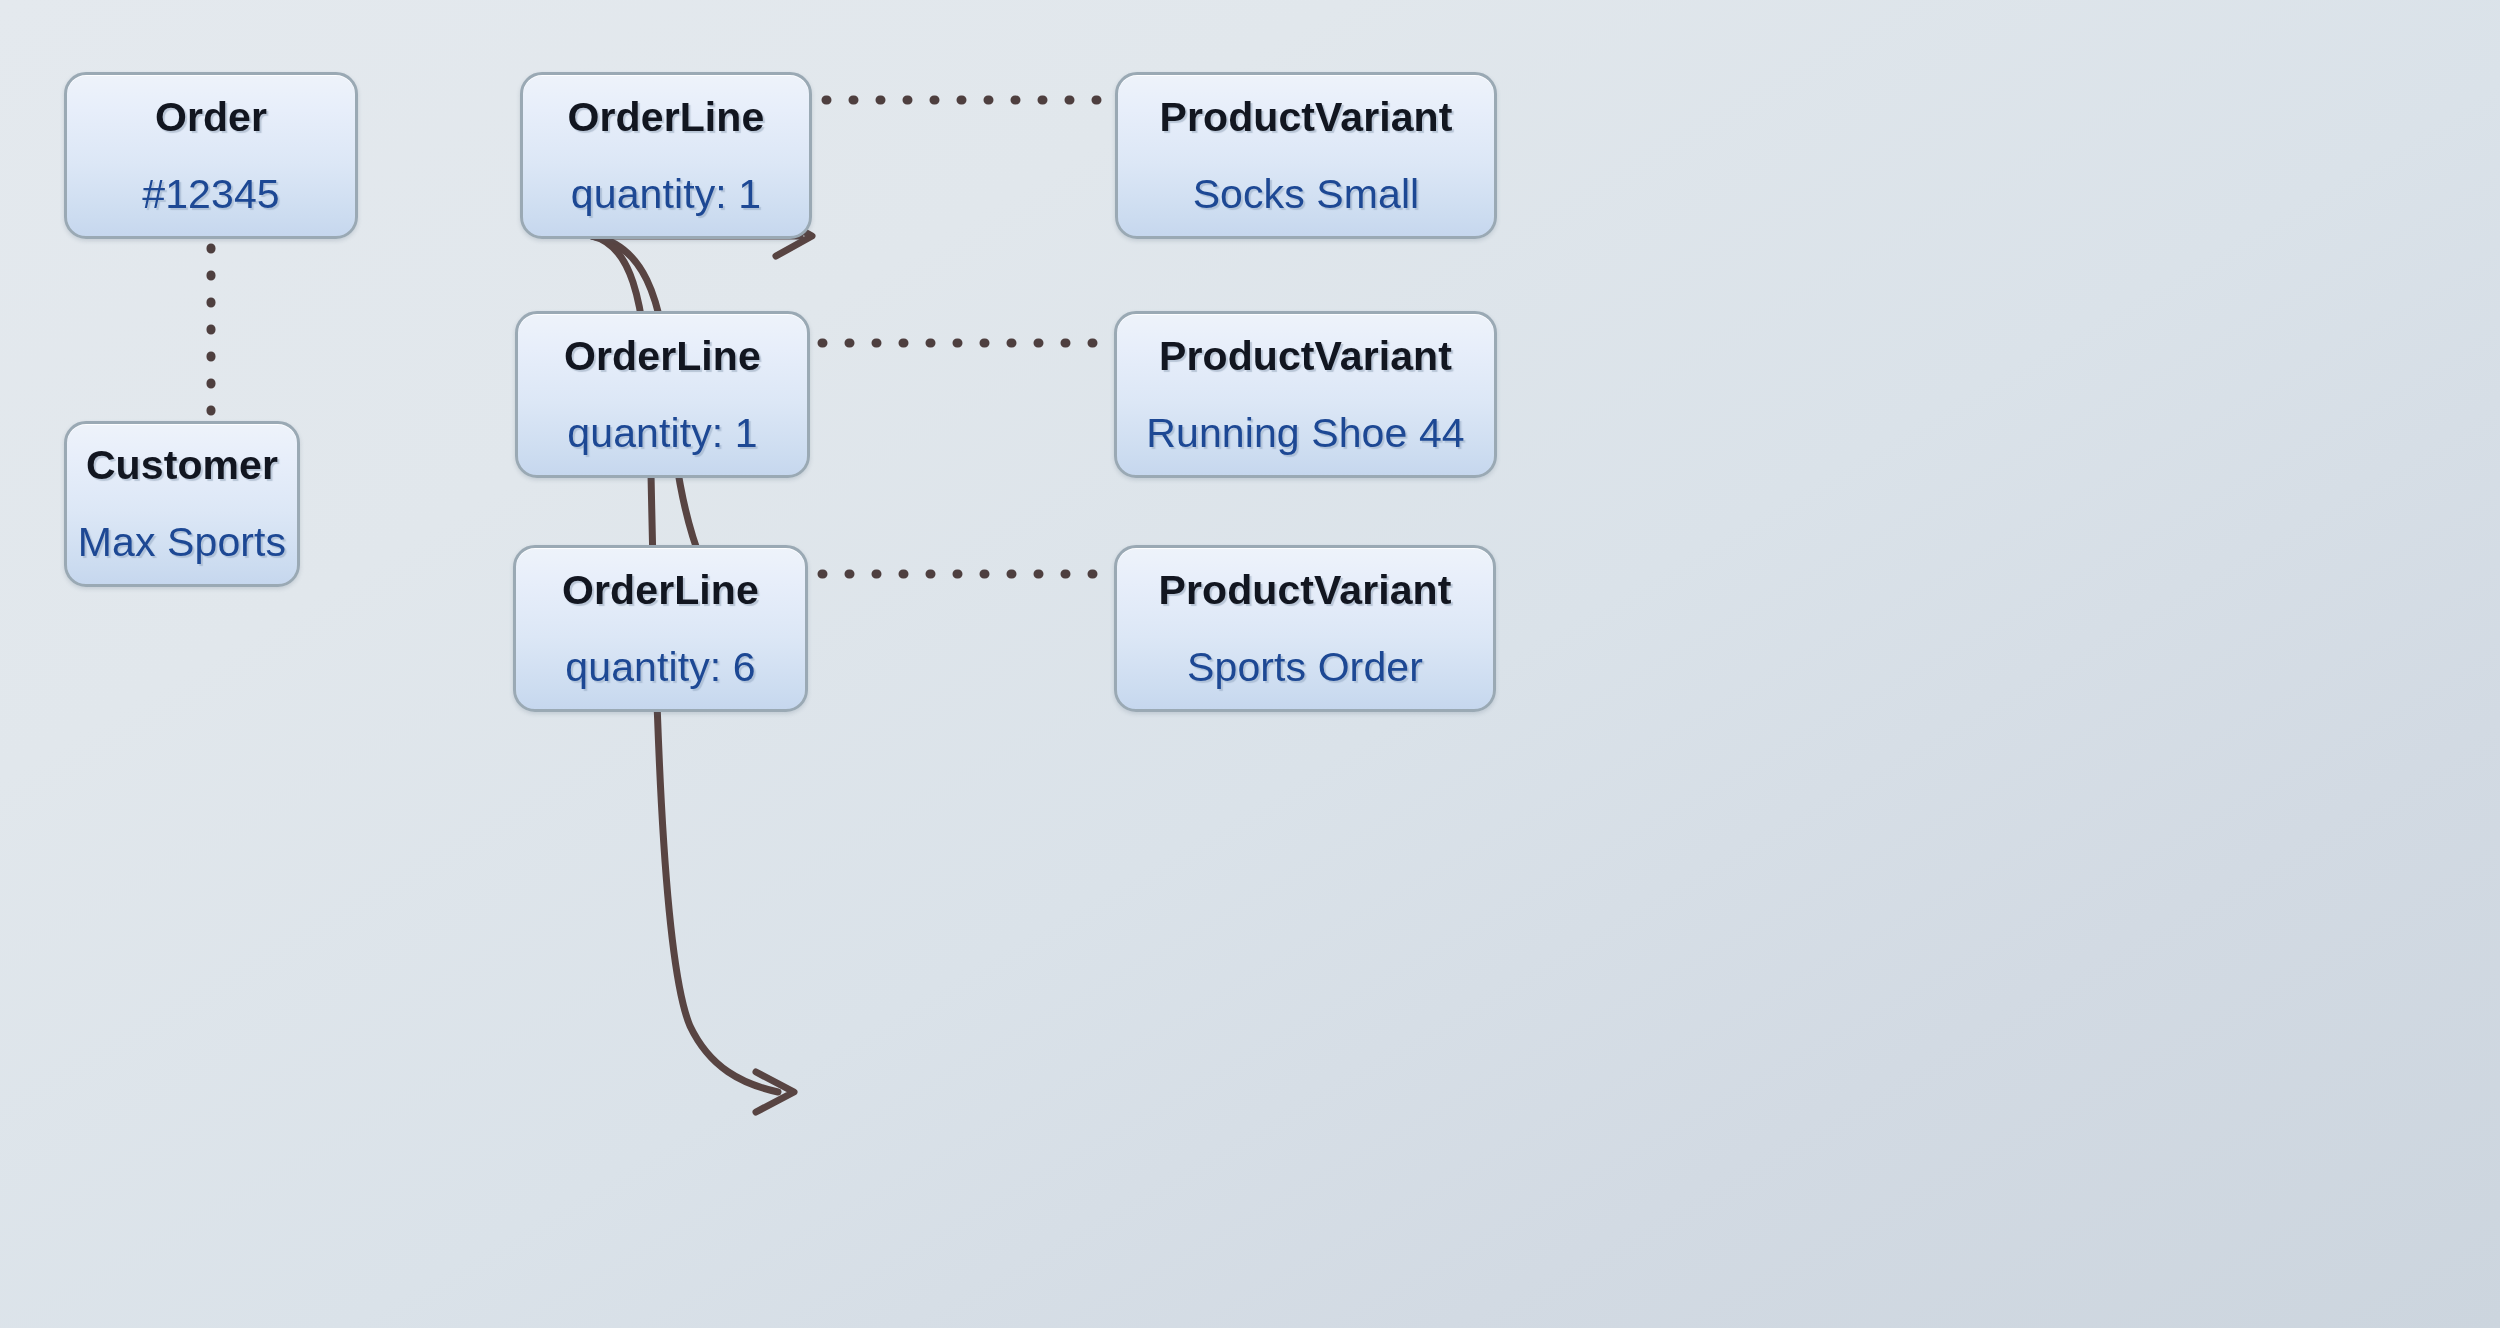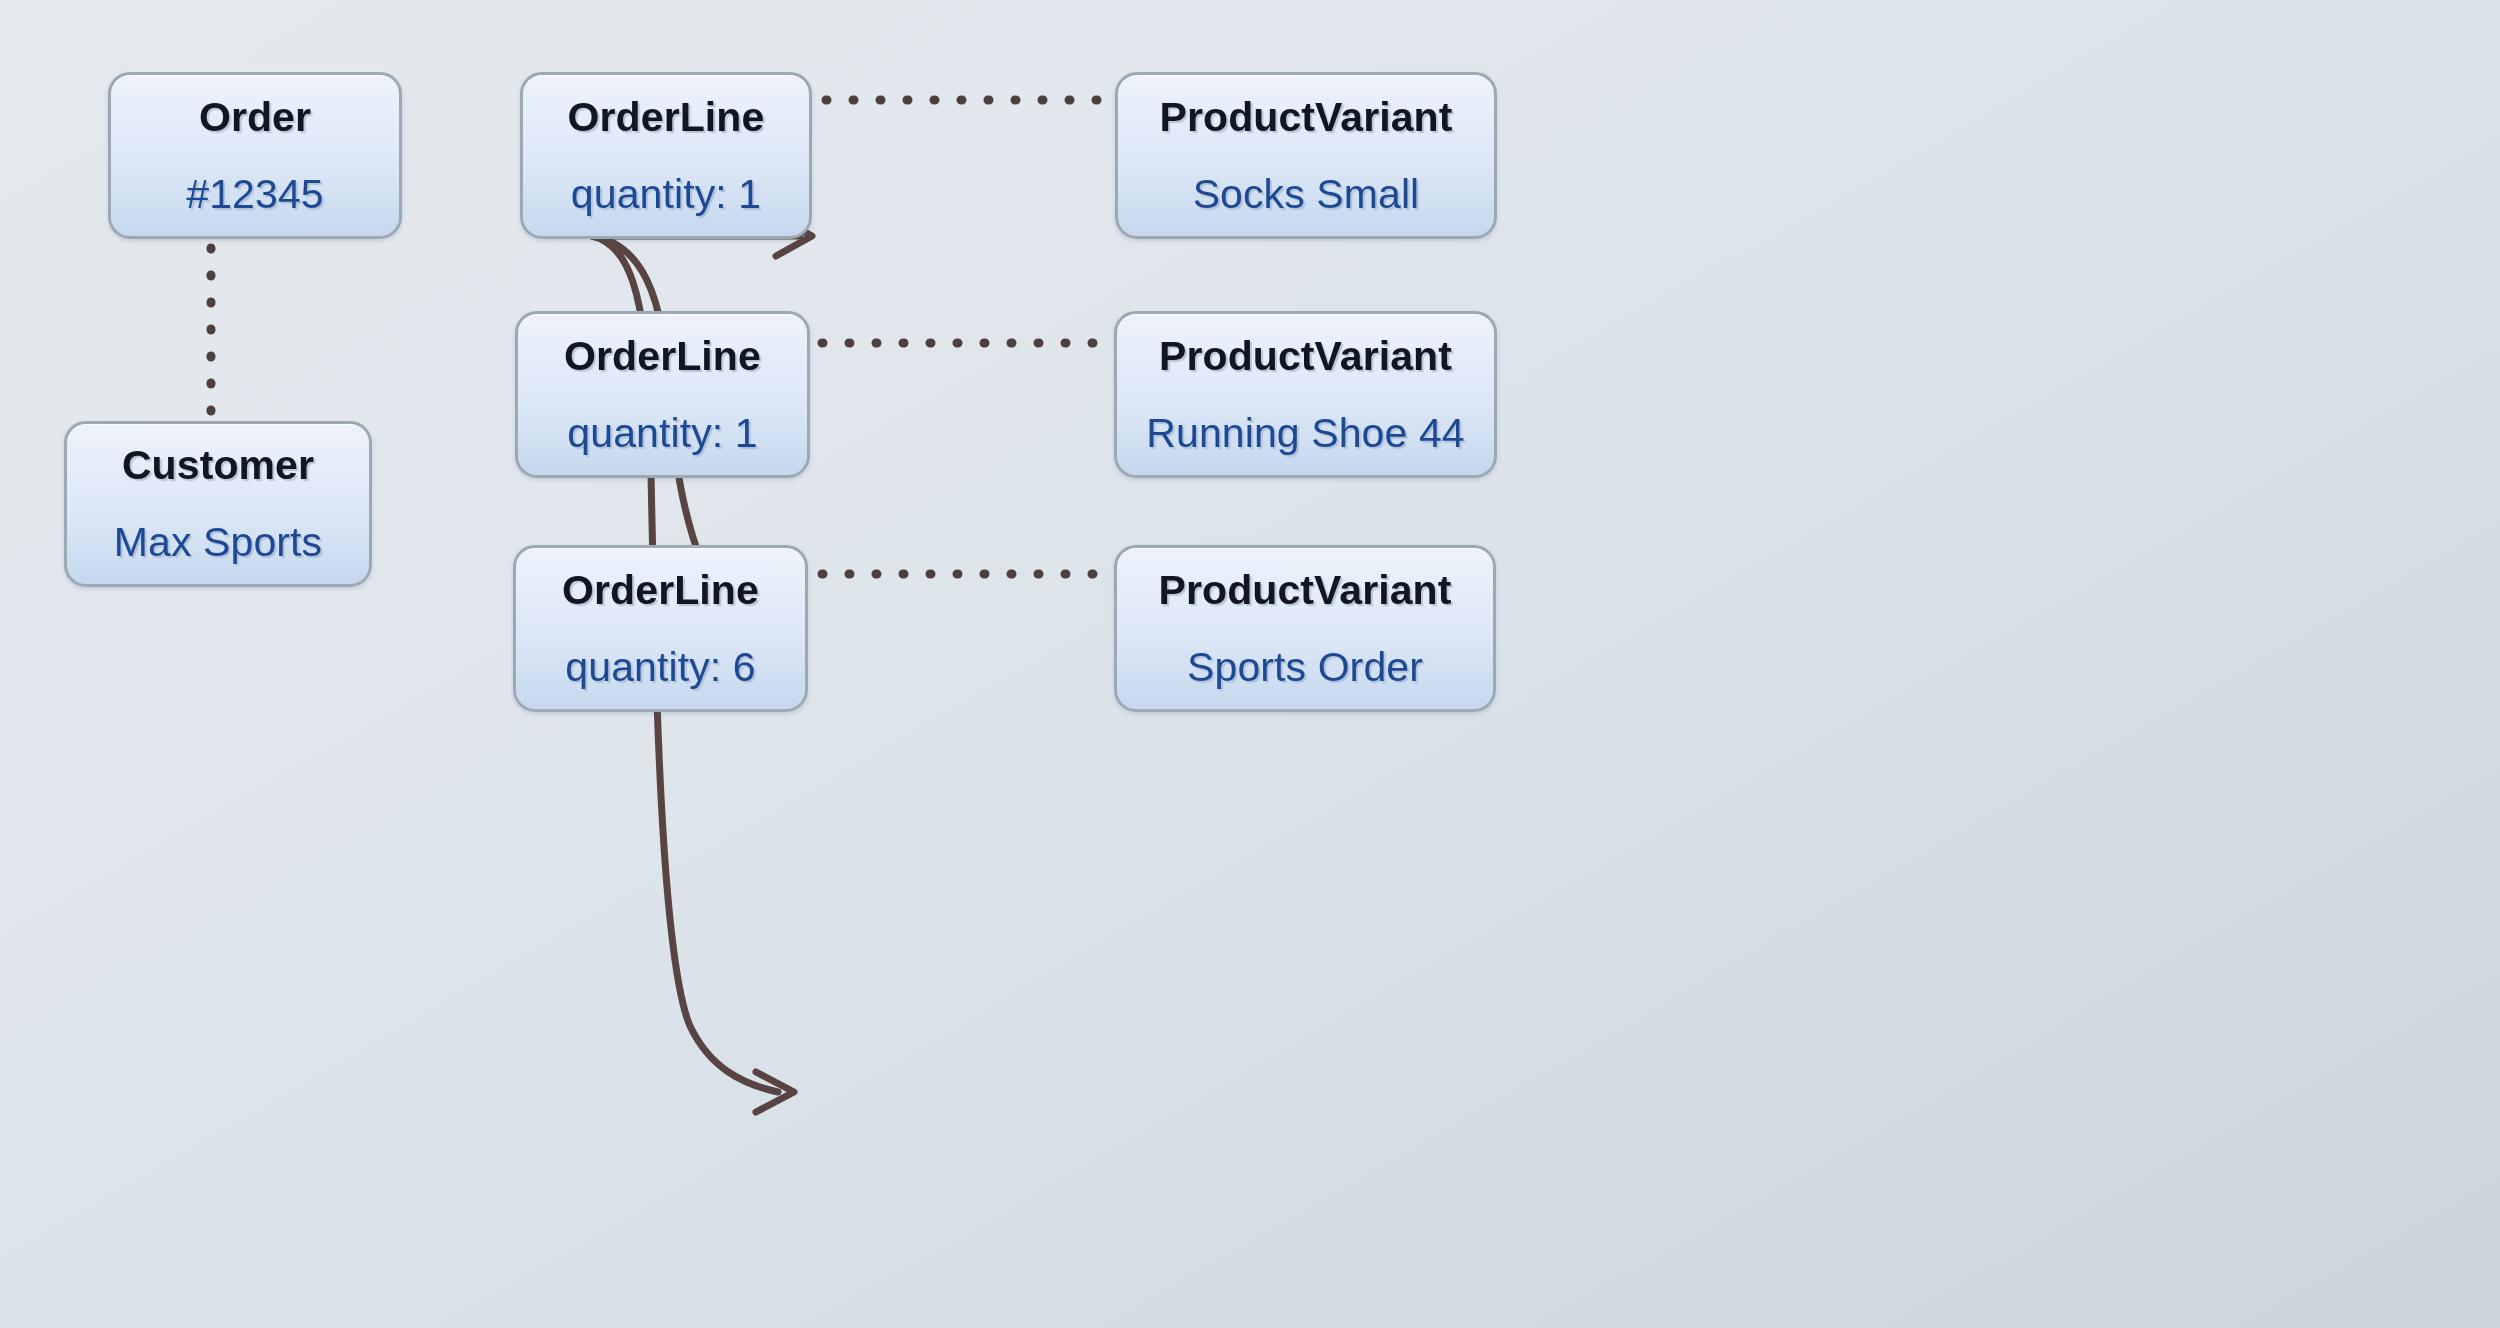--- a/index.html
+++ b/index.html
@@ -59,22 +59,22 @@
     font-weight: normal;
     color: #1d4894;
     text-shadow: 2px 2px 1px rgba(150,170,195,0.55);
     letter-spacing: 0.1px;
     line-height: 1;
     white-space: nowrap;
     margin-top: 36px;
   }
 
   
-  #node-order        { left: 64px;   top: 72px;   width: 294px; height: 167px; margin-left: 44px; }
-  #node-customer     { left: 64px;   top: 421px;  width: 308px; height: 166px; }
+  #node-order        { left: 64px;   top: 72px;   width: 294px; height: 167px; }
+  #node-customer     { left: 64px;   top: 421px;  width: 236px; height: 166px; }
 
   #node-orderline-1  { left: 520px;  top: 72px;   width: 292px; height: 167px; }
   #node-orderline-2  { left: 515px;  top: 311px;  width: 295px; height: 167px; }
   #node-orderline-3  { left: 513px;  top: 545px;  width: 295px; height: 167px; }
 
   #node-variant-1    { left: 1115px; top: 72px;   width: 382px; height: 167px; }
   #node-variant-2    { left: 1114px; top: 311px;  width: 383px; height: 167px; }
   #node-variant-3    { left: 1114px; top: 545px;  width: 382px; height: 167px; }
 </style>
 </head>

